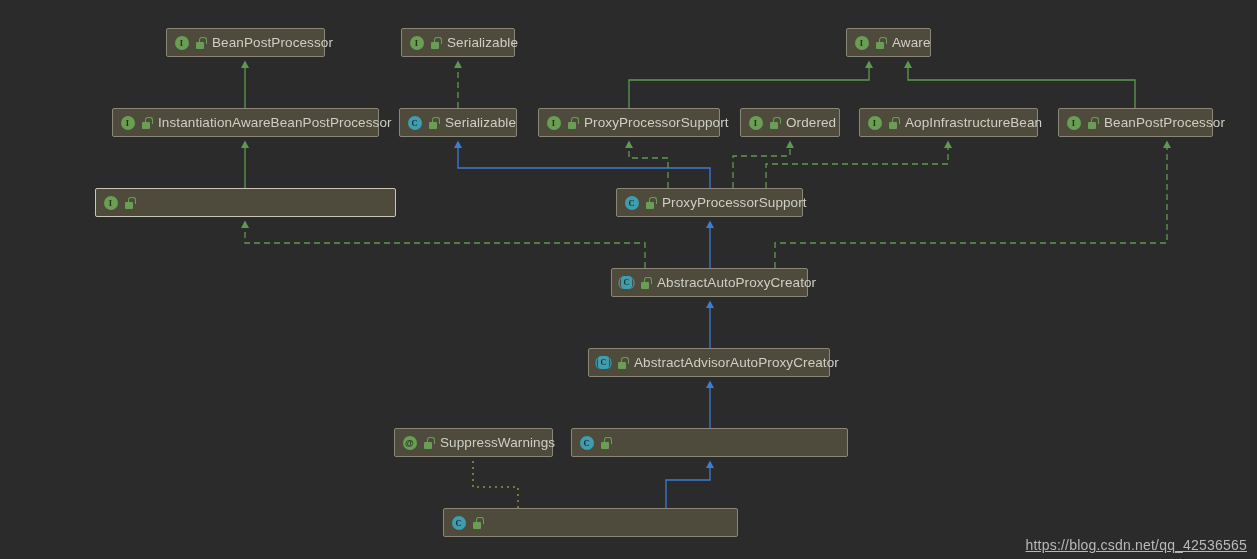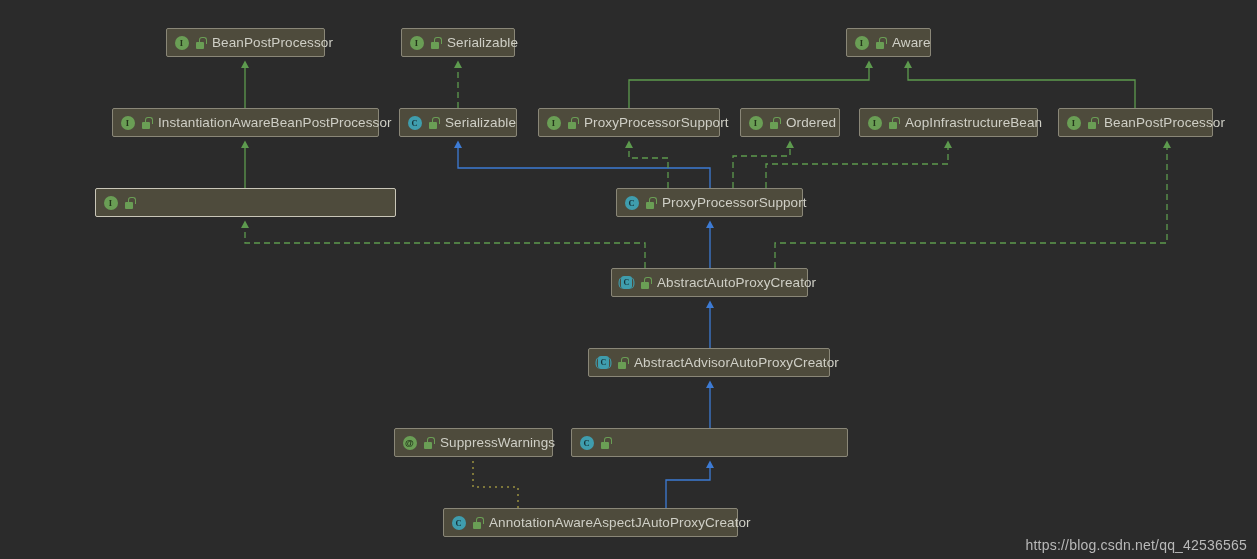--- a/index.html
+++ b/index.html
@@ -67,21 +67,21 @@
   }
   .lock .shackle{
     position:absolute;left:3px;top:0;width:6px;height:6px;
     border:1.6px solid #6a9e55;border-bottom:none;
     border-radius:3px 3px 0 0;
   }
 
   .watermark{
     position:absolute;right:10px;bottom:6px;
     font-size:14px;color:#b9b9b9;
-    letter-spacing:.2px;z-index:9;
+    letter-spacing:.2px;z-index:9;text-decoration:underline;
   }
 </style>
 </head>
 <body>
 
 <div id="diagram">
 
   <svg id="edges" viewBox="0 0 1257 559" xmlns="http://www.w3.org/2000/svg">
     <defs>
       <marker id="ag" markerWidth="11" markerHeight="11" refX="1.5" refY="4" orient="auto" markerUnits="userSpaceOnUse">
@@ -282,18 +282,17 @@
         </span>
       </div>
       <div class="node" style="left: 443px; top: 508px; width: 295px;">
         <span class="tyicon ty-class">
           <span class="disc">C</span>
         </span>
         <span class="lock">
           <span class="shackle"></span>
           <span class="body"></span>
         </span>
-        <span class="label">AnnotationAwareAspectJAutoProxyCreator</span>
       </div>
     </div>
 
   <div class="watermark">https://blog.csdn.net/qq_42536565</div>
 </div>
 
 </body></html>

